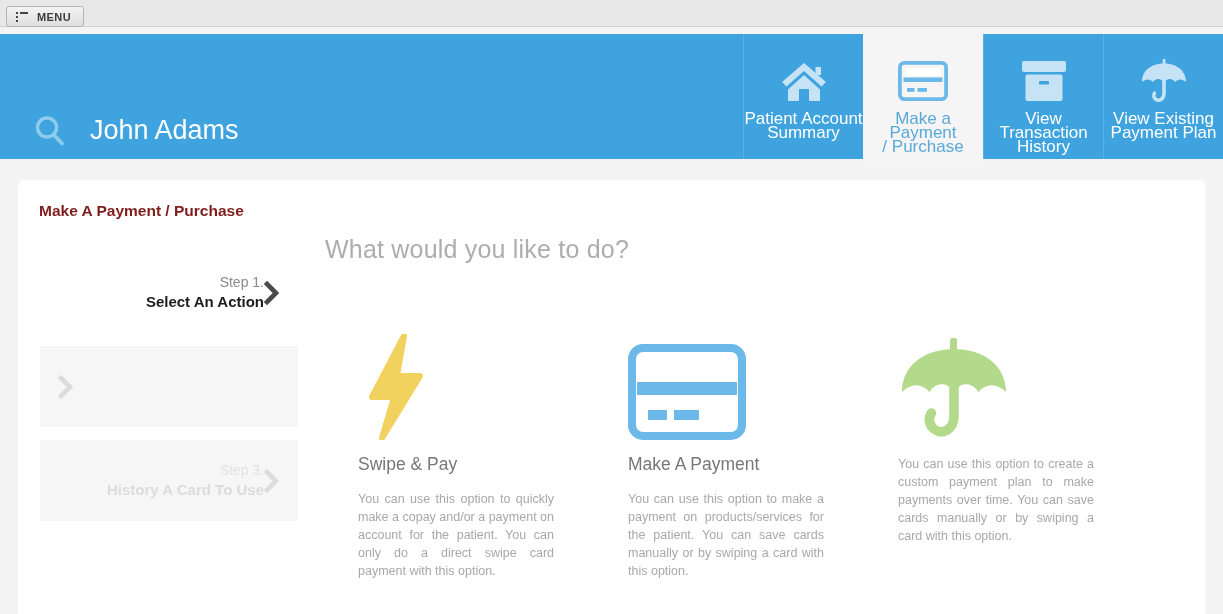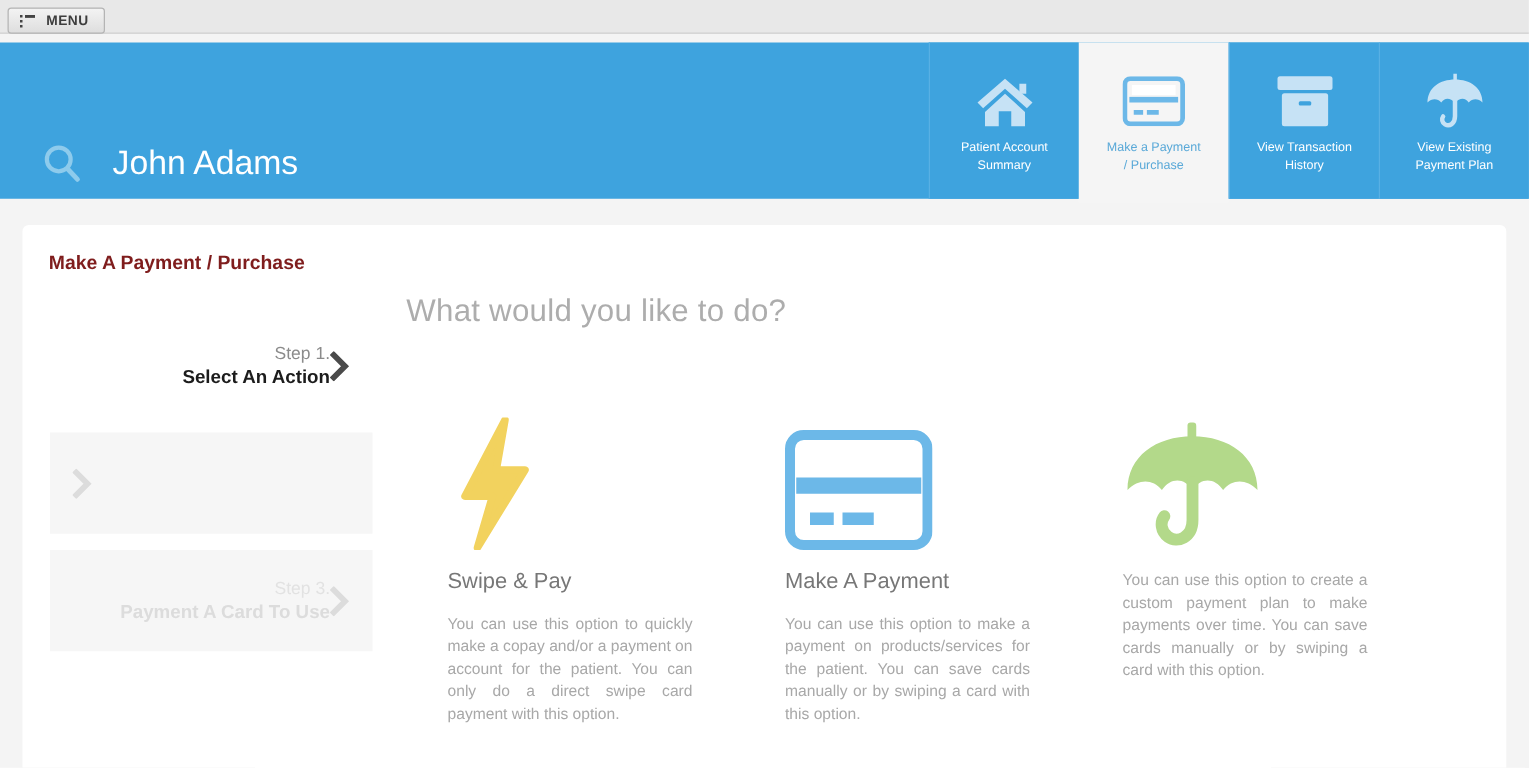--- a/index.html
+++ b/index.html
@@ -64,21 +64,21 @@
   }
   .navtab.active {
     background: #f5f5f5; border-left: none; height: 128px;
   }
   .navtab .tabicon {
     margin-top: 22px; height: 50px;
     display: flex; align-items: center; justify-content: center;
   }
   .navtab .tablabel {
     margin-top: 6px; text-align: center; line-height: 14px;
-    font-size: 10px; color: #ffffff;
+    font-size: 17px; color: #ffffff;
   }
   .navtab.active .tablabel { color: #5aa9d8; }
 
   
   #panel {
     position: absolute; left: 18px; top: 180px;
     width: 1187px; height: 434px;
     background: #ffffff; border-radius: 5px 5px 0 0;
   }
 
@@ -243,21 +243,21 @@
       <span class="chev">
         <svg width="16" height="24" viewBox="0 0 16 24">
           <polyline points="3,3 12,12 3,21" fill="none" stroke="#dcdcdc" stroke-width="4.6" stroke-linecap="square"></polyline>
         </svg>
       </span>
     </div>
 
     <div class="step inactive">
       <span class="steptext">
         <span class="stepnum">Step 3.</span><br>
-        <span class="stepname">Payment A Card To Use</span>
+        <span class="stepname">History A Card To Use</span>
       </span>
       <span class="chev">
         <svg width="16" height="24" viewBox="0 0 16 24">
           <polyline points="3,3 12,12 3,21" fill="none" stroke="#dcdcdc" stroke-width="4.6" stroke-linecap="square"></polyline>
         </svg>
       </span>
     </div>
 
   </div>
 

